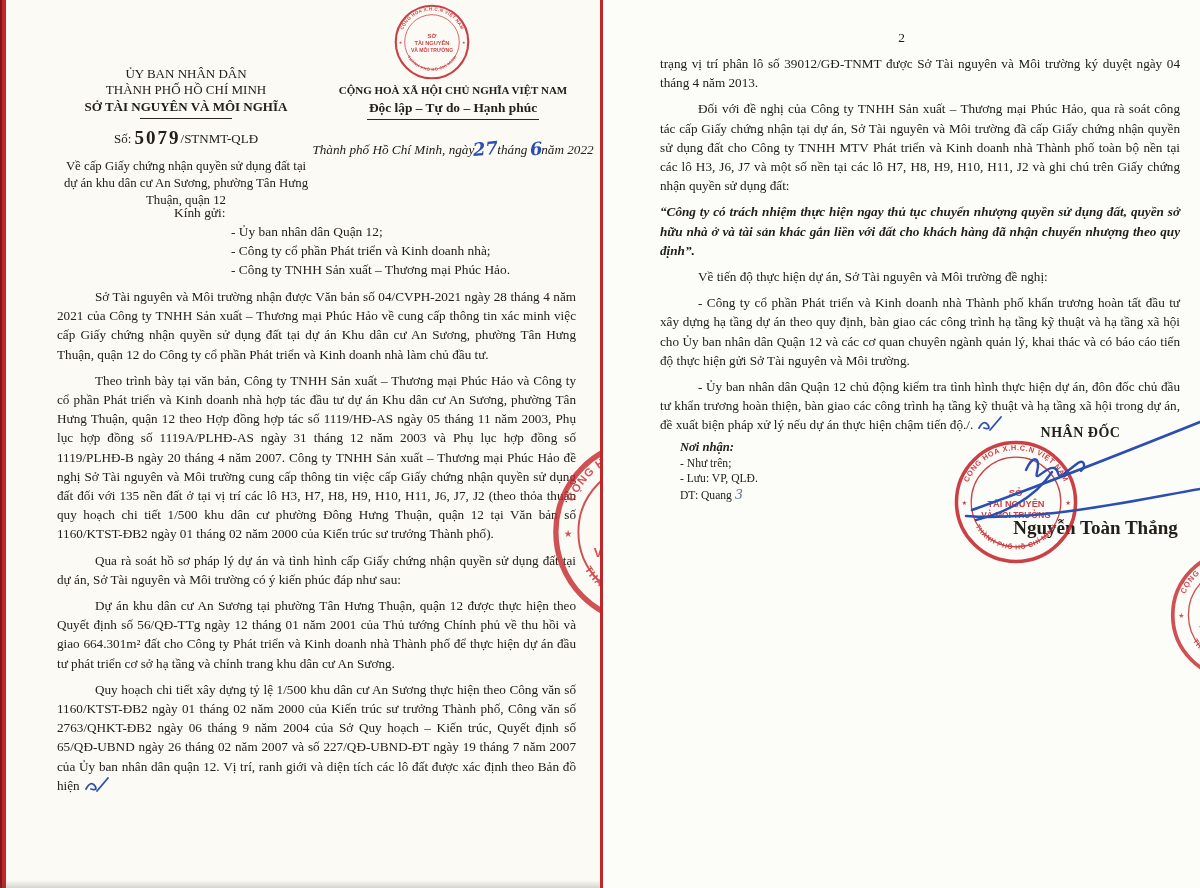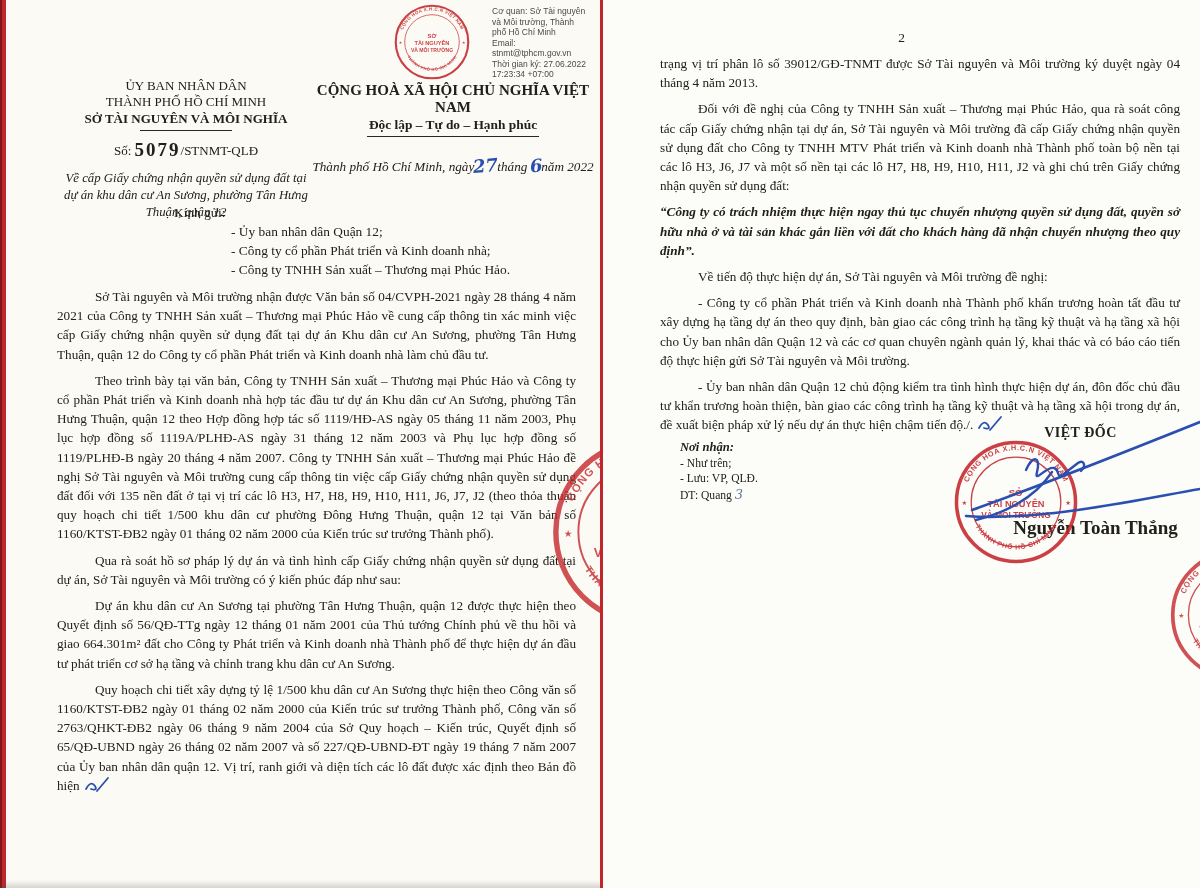--- a/index.html
+++ b/index.html
@@ -13,30 +13,30 @@
              background:linear-gradient(90deg,#7e1519 0 2px,#c1262b 2px 6px);}
   .divider{position:absolute;left:600px;top:0;height:888px;width:3px;background:#c1262b;z-index:30;}
   .page1-bottom-shade{position:absolute;left:0;right:0;bottom:0;height:8px;
              background:linear-gradient(180deg,rgba(0,0,0,0),rgba(80,80,70,.22));}
 
   
   .esign{position:absolute;left:492px;top:6px;width:112px;font-family:"Liberation Sans","DejaVu Sans",sans-serif;
          font-size:8.5px;line-height:10.5px;color:#4a4a4a;}
 
   
-  .issuer{position:absolute;left:38px;top:78px;width:296px;text-align:center;}
+  .issuer{position:absolute;left:38px;top:66px;width:296px;text-align:center;}
   .issuer-l1,.issuer-l2{font-size:13px;line-height:16px;}
   .issuer-l3{font-size:13px;line-height:17px;font-weight:bold;}
   .issuer-rule{width:92px;height:0;border-top:1.4px solid #2b2archive;border-top:1.4px solid #2b2822;margin:3px auto 7px auto;}
   .doc-number{font-size:13px;margin-top:2px;white-space:nowrap;}
   .doc-number .num{font-size:19px;font-weight:bold;letter-spacing:2px;position:relative;top:1px;}
-  .subject{margin:10px auto 0 auto;width:252px;font-size:12.8px;line-height:17px;text-align:center;font-style:italic;}
+  .subject{margin:10px auto 0 auto;width:252px;font-size:12.8px;line-height:17px;text-align:center;}
 
   .natl{position:absolute;left:312px;top:82px;width:282px;text-align:center;}
-  .natl-l1{font-size:15px;font-weight:bold;line-height:17px;}
+  .natl-l1{font-size:11px;font-weight:bold;line-height:17px;}
   .natl-l2{font-size:13.4px;font-weight:bold;line-height:18px;}
   .natl-rule{width:172px;height:0;border-top:1.4px solid #2b2822;margin:2px auto 0 auto;}
   .dateline{margin-top:17px;font-style:italic;font-size:13.2px;white-space:nowrap;}
   .hand-num{font-family:"DejaVu Serif",serif;font-style:italic;font-weight:bold;color:#2a4fb0;
             font-size:18px;display:inline-block;transform:rotate(-5deg);margin:0 -1px;position:relative;top:1px;}
 
   
   .salutation{position:absolute;left:174px;top:203px;font-size:13.4px;line-height:19px;}
   .salutation .label{margin-left:0;}
   .salutation .recips{margin-left:57px;}
@@ -91,29 +91,20 @@
       <textPath href="#arcB-1" startOffset="50%" text-anchor="middle">THÀNH PHỐ HỒ CHÍ MINH</textPath>
     </text>
     <text x="15" y="105" font-size="10" fill="#c5272c">★</text>
     <text x="177" y="105" font-size="10" fill="#c5272c">★</text>
     <text x="100" y="90" text-anchor="middle" font-family="Liberation Sans, DejaVu Sans, sans-serif" font-size="15" font-weight="bold" fill="#c5272c">SỞ</text>
     <text x="100" y="108" text-anchor="middle" font-family="Liberation Sans, DejaVu Sans, sans-serif" font-size="14.5" font-weight="bold" fill="#c5272c">TÀI NGUYÊN</text>
     <text x="100" y="125" text-anchor="middle" font-family="Liberation Sans, DejaVu Sans, sans-serif" font-size="13" font-weight="bold" fill="#c5272c">VÀ MÔI TRƯỜNG</text>
   </svg>
 </div>
 
-    <div class="esign">
-      <div>Cơ quan: Sở Tài nguyên</div>
-      <div>và Môi trường, Thành</div>
-      <div>phố Hồ Chí Minh</div>
-      <div>Email:</div>
-      <div>stnmt@tphcm.gov.vn</div>
-      <div>Thời gian ký: 27.06.2022</div>
-      <div>17:23:34 +07:00</div>
-    </div>
 
     <div class="issuer">
       <div class="issuer-l1">ỦY BAN NHÂN DÂN</div>
       <div class="issuer-l2">THÀNH PHỐ HỒ CHÍ MINH</div>
       <div class="issuer-l3">SỞ TÀI NGUYÊN VÀ MÔI NGHĨA</div>
       <div class="issuer-rule"></div>
       <div class="doc-number"><span>Số:</span> <span class="num">5079</span><span>/STNMT-QLĐ</span></div>
       <div class="subject">Về cấp Giấy chứng nhận quyền sử dụng đất tại dự án khu dân cư An Sương, phường Tân Hưng Thuận, quận 12</div>
     </div>
 
@@ -176,21 +167,21 @@
       <p class="para noindent"><span>trạng vị trí phân lô số 39012/GĐ-TNMT được Sở Tài nguyên và Môi trường ký duyệt ngày 04 tháng 4 năm 2013.</span></p>
       <p class="para"><span>Đối với đề nghị của Công ty TNHH Sản xuất – Thương mại Phúc Hảo, qua rà soát công tác cấp Giấy chứng nhận tại dự án, Sở Tài nguyên và Môi trường đã cấp Giấy chứng nhận quyền sử dụng đất cho Công ty TNHH MTV Phát triển và Kinh doanh nhà Thành phố toàn bộ nền tại các lô H3, J6, J7 và một số nền tại các lô H7, H8, H9, H10, H11, J2 và ghi chú trên Giấy chứng nhận quyền sử dụng đất:</span></p>
       <p class="para quote"><span>“Công ty có trách nhiệm thực hiện ngay thủ tục chuyển nhượng quyền sử dụng đất, quyền sở hữu nhà ở và tài sản khác gắn liền với đất cho khách hàng đã nhận chuyển nhượng theo quy định”.</span></p>
       <p class="para"><span>Về tiến độ thực hiện dự án, Sở Tài nguyên và Môi trường đề nghị:</span></p>
       <p class="para"><span>- Công ty cổ phần Phát triển và Kinh doanh nhà Thành phố khẩn trương hoàn tất đầu tư xây dựng hạ tầng dự án theo quy định, bàn giao các công trình hạ tầng kỹ thuật và hạ tầng xã hội cho Ủy ban nhân dân Quận 12 và các cơ quan chuyên ngành quản lý, khai thác và có báo cáo tiến độ thực hiện gửi Sở Tài nguyên và Môi trường.</span></p>
       <p class="para"><span>- Ủy ban nhân dân Quận 12 chủ động kiểm tra tình hình thực hiện dự án, đôn đốc chủ đầu tư khẩn trương hoàn thiện, bàn giao các công trình hạ tầng kỹ thuật và hạ tầng xã hội trong dự án, đề xuất biện pháp xử lý nếu dự án thực hiện chậm tiến độ./.</span><svg class="hand-mark" width="26" height="17" viewBox="0 0 26 17">
             <path d="M 2,13 q 5,-9 9,-3 q 3,5 -4,3 M 13,15 L 24,2" fill="none" stroke="#2a4fb0" stroke-width="1.8" stroke-linecap="round"></path>
           </svg></p>
     </div>
 
-    <div class="sig-title">VIỆT ĐỐC</div>
+    <div class="sig-title">NHÂN ĐỐC</div>
 
     <div class="stamp stamp-sig">
   <svg viewBox="0 0 200 200" xmlns="http://www.w3.org/2000/svg">
     <circle cx="100" cy="100" r="93" fill="none" stroke="#c5272c" stroke-width="5.5"></circle>
     <circle cx="100" cy="100" r="70" fill="none" stroke="#c5272c" stroke-width="2"></circle>
     <path id="arcT-3" d="M 19,100 A 81 81 0 1 1 181,100" fill="none"></path>
     <path id="arcB-3" d="M 26,100 A 74 74 0 0 0 174,100" fill="none"></path>
     <text font-family="Liberation Sans, DejaVu Sans, sans-serif" font-size="11.5" font-weight="bold" fill="#c5272c" letter-spacing="1">
       <textPath href="#arcT-3" startOffset="50%" text-anchor="middle">CỘNG HÒA X.H.C.N VIỆT NAM</textPath>
     </text>

